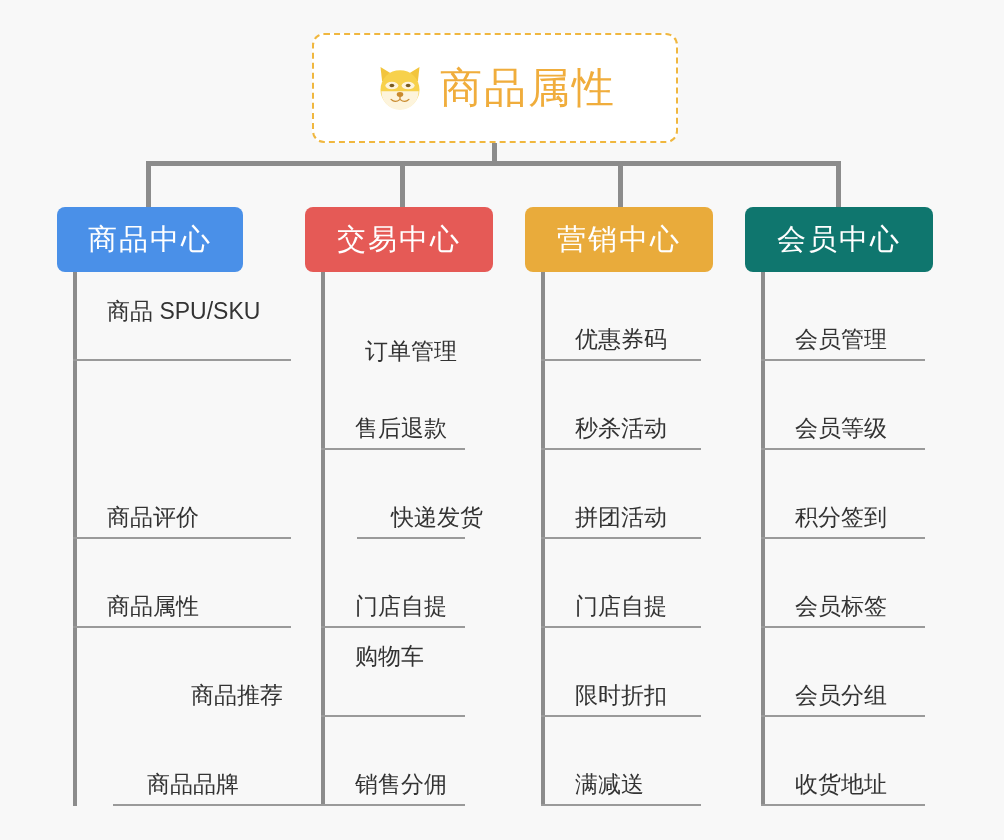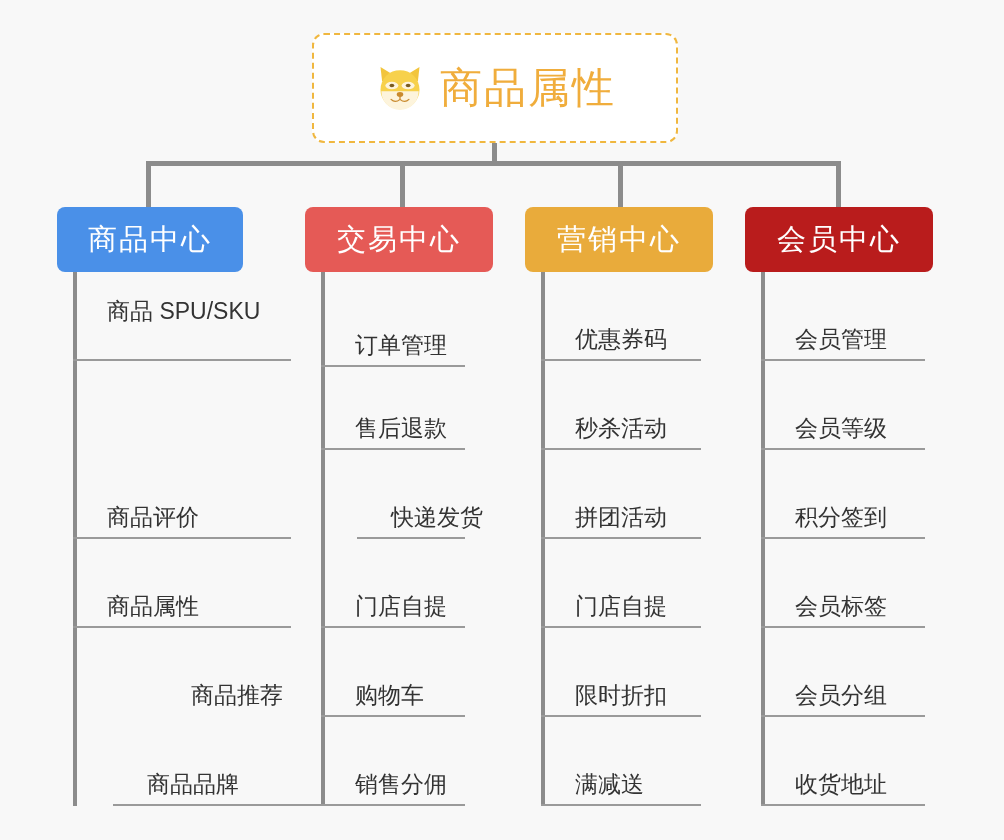--- a/index.html
+++ b/index.html
@@ -167,37 +167,37 @@
           <span class="leaf-text">商品品牌</span>
           <div class="leaf-rule"></div>
         </div>
       </div>
       <div class="conn conn-v-drop" style="left: 400px;"></div>
       <div class="cat-box" style="left: 305px; width: 188px; background: rgb(229, 90, 86);">
         <div class="cat-label">交易中心</div>
       </div>
       <div class="branch" style="left: 321px; width: 172px; height: 534px;">
         <div class="trunk" style="height: 534px;"></div>
-        <div class="leaf" style="top: 6px; width: 144px;">
+        <div class="leaf" style="top: 12px; width: 144px; align-items: flex-end;">
           <span class="leaf-text">订单管理</span>
           <div class="leaf-rule"></div>
         </div>
         <div class="leaf" style="top: 89px; width: 144px;">
           <span class="leaf-text">售后退款</span>
           <div class="leaf-rule"></div>
         </div>
         <div class="leaf" style="top: 178px; width: 144px; padding-left: 36px;">
           <span class="leaf-text">快递发货</span>
           <div class="leaf-rule"></div>
         </div>
         <div class="leaf" style="top: 267px; width: 144px;">
           <span class="leaf-text">门店自提</span>
           <div class="leaf-rule"></div>
         </div>
-        <div class="leaf" style="top: 356px; width: 144px;">
+        <div class="leaf" style="top: 356px; width: 144px; gap: 39px;">
           <span class="leaf-text">购物车</span>
           <div class="leaf-rule"></div>
         </div>
         <div class="leaf" style="top: 445px; width: 144px;">
           <span class="leaf-text">销售分佣</span>
           <div class="leaf-rule"></div>
         </div>
       </div>
       <div class="conn conn-v-drop" style="left: 618px;"></div>
       <div class="cat-box" style="left: 525px; width: 188px; background: rgb(233, 171, 59);">
@@ -224,21 +224,21 @@
         <div class="leaf" style="top: 356px; width: 160px;">
           <span class="leaf-text">限时折扣</span>
           <div class="leaf-rule"></div>
         </div>
         <div class="leaf" style="top: 445px; width: 160px;">
           <span class="leaf-text">满减送</span>
           <div class="leaf-rule"></div>
         </div>
       </div>
       <div class="conn conn-v-drop" style="left: 836px;"></div>
-      <div class="cat-box" style="left: 745px; width: 188px; background: #b91c1c;">
+      <div class="cat-box" style="left: 745px; width: 188px; background: #0f766e;">
         <div class="cat-label">会员中心</div>
       </div>
       <div class="branch" style="left: 761px; width: 192px; height: 534px;">
         <div class="trunk" style="height: 534px;"></div>
         <div class="leaf" style="top: 0px; width: 164px;">
           <span class="leaf-text">会员管理</span>
           <div class="leaf-rule"></div>
         </div>
         <div class="leaf" style="top: 89px; width: 164px;">
           <span class="leaf-text">会员等级</span>

